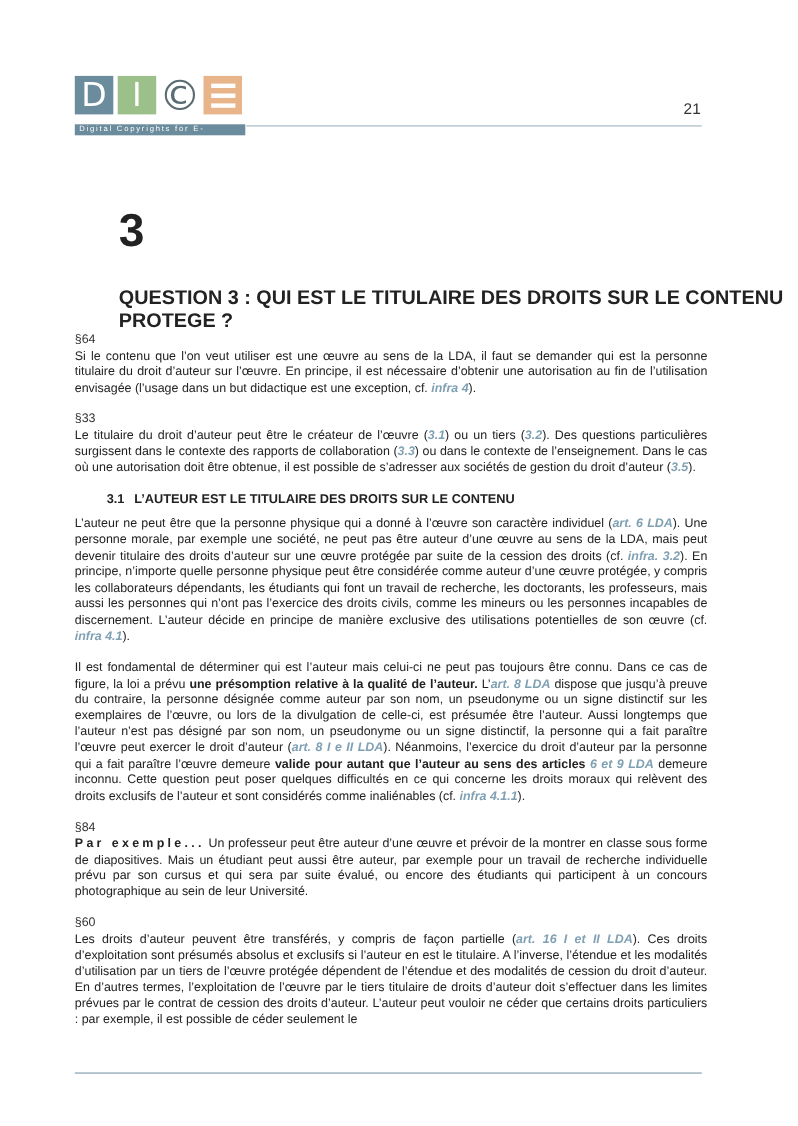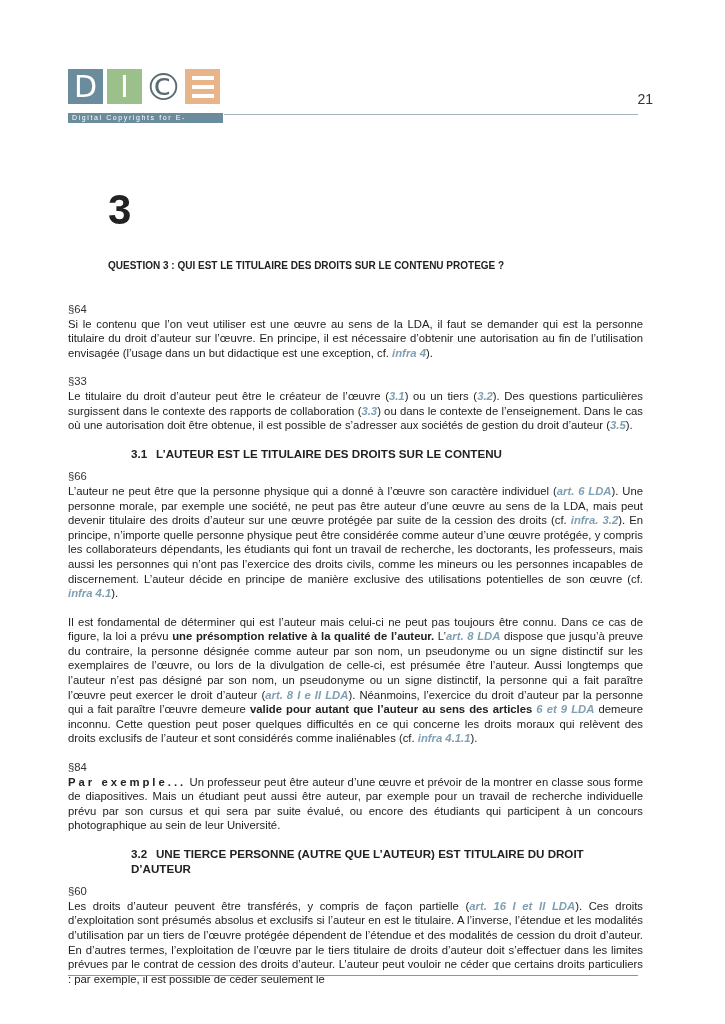--- a/index.html
+++ b/index.html
@@ -9,28 +9,28 @@
   .logo .box { width:35px; height:35px; display:flex; align-items:center; justify-content:center;
                color:#fff; font-size:30px; font-family:"DejaVu Sans", sans-serif; }
   .logo .d { background:#6b8c9c; }
   .logo .i { background:#9cc08a; }
   .logo .c { background:#fff; color:#5b6b73; font-size:38px; }
   .logo .e { background:#e8b48a; flex-direction:column; gap:5px; }
   .logo .e span { display:block; width:22px; height:4px; background:#fff; }
   .tagline { position:absolute; left:68px; top:113px; width:155px; height:10px; background:#6b8c9c;
              color:#fff; font-size:7px; letter-spacing:1.6px; line-height:10px; padding-left:4px; box-sizing:border-box; }
   .header-rule { position:absolute; left:224px; top:114px; width:414px; height:1px; background:#9fb4c0; }
-  .page-num { position:absolute; right:72px; top:91px; font-size:14px; color:#333; }
+  .page-num { position:absolute; right:88px; top:91px; font-size:14px; color:#333; }
   .chapter-num { position:absolute; left:108px; top:186px; font-size:42px; font-weight:bold; color:#222; }
-  .question { position:absolute; left:108px; top:260px; font-size:10px; font-weight:bold; color:#222;text-align:center; }
+  .question { position:absolute; left:108px; top:260px; font-size:18px; font-weight:bold; color:#222; }
   .content { position:absolute; left:68px; top:302px; width:575px; font-size:11.3px; line-height:14.6px; }
   .para { display:flex; margin-bottom:14px;flex-direction:column; }
   .para .num { width:41px; flex:none; color:#333; }
   .para .txt { flex:1; text-align:justify; }
-  .section { margin-left:41px; font-size:11.6px; font-weight:bold; margin:6px 0 8px 63px; }
+  .section { margin-left:41px; font-size:11.6px; font-weight:bold; margin:6px 0 8px 29px; }
   .section .sn { display:inline-block; width:25px; }
   .ref { color:#7fa0b3; font-style:italic;font-weight:bold; }
   .ex { font-weight:bold; letter-spacing:3px;margin-top:18px; }
   .footer-rule { position:absolute; left:68px; top:975px; width:570px; height:1px; background:#7d99aa; }
 </style>
 </head>
 <body>
 
 <div class="logo">
   <div class="box d">D</div>
@@ -56,34 +56,32 @@
   </div>
 
   <div class="para">
     <div class="num">§33</div>
     <div class="txt"><span>Le titulaire du droit d’auteur peut être le créateur de l’œuvre (</span><span class="ref">3.1</span><span>) ou un tiers (</span><span class="ref">3.2</span><span>). Des questions particulières surgissent dans le contexte des rapports de collaboration (</span><span class="ref">3.3</span><span>) ou dans le contexte de l’enseignement. Dans le cas où une autorisation doit être obtenue, il est possible de s’adresser aux sociétés de gestion du droit d’auteur (</span><span class="ref">3.5</span><span>).</span></div>
   </div>
 
   <div class="section"><span class="sn">3.1</span><span>L’AUTEUR EST LE TITULAIRE DES DROITS SUR LE CONTENU</span></div>
 
   <div class="para">
-    <div class="num">§66</div>
     <div class="txt"><span>L’auteur ne peut être que la personne physique qui a donné à l’œuvre son caractère individuel (</span><span class="ref">art. 6 LDA</span><span>). Une personne morale, par exemple une société, ne peut pas être auteur d’une œuvre au sens de la LDA, mais peut devenir titulaire des droits d’auteur sur une œuvre protégée par suite de la cession des droits (cf. </span><span class="ref">infra. 3.2</span><span>). En principe, n’importe quelle personne physique peut être considérée comme auteur d’une œuvre protégée, y compris les collaborateurs dépendants, les étudiants qui font un travail de recherche, les doctorants, les professeurs, mais aussi les personnes qui n’ont pas l’exercice des droits civils, comme les mineurs ou les personnes incapables de discernement. L’auteur décide en principe de manière exclusive des utilisations potentielles de son œuvre (cf. </span><span class="ref">infra 4.1</span><span>).</span></div>
   </div>
 
   <div class="para">
     <div class="txt"><span>Il est fondamental de déterminer qui est l’auteur mais celui-ci ne peut pas toujours être connu. Dans ce cas de figure, la loi a prévu </span><b>une présomption relative à la qualité de l’auteur.</b><span> L’</span><span class="ref">art. 8 LDA</span><span> dispose que jusqu’à preuve du contraire, la personne désignée comme auteur par son nom, un pseudonyme ou un signe distinctif sur les exemplaires de l’œuvre, ou lors de la divulgation de celle-ci, est présumée être l’auteur. Aussi longtemps que l’auteur n’est pas désigné par son nom, un pseudonyme ou un signe distinctif, la personne qui a fait paraître l’œuvre peut exercer le droit d’auteur (</span><span class="ref">art. 8 I e II LDA</span><span>). Néanmoins, l’exercice du droit d’auteur par la personne qui a fait paraître l’œuvre demeure </span><b>valide pour autant que l’auteur au sens des articles</b><span> </span><span class="ref">6 et 9 LDA</span><span> demeure inconnu. Cette question peut poser quelques difficultés en ce qui concerne les droits moraux qui relèvent des droits exclusifs de l’auteur et sont considérés comme inaliénables (cf. </span><span class="ref">infra 4.1.1</span><span>).</span></div>
   </div>
 
   <div class="para">
     <div class="num">§84</div>
     <div class="txt"><span class="ex">Par exemple...</span><span> Un professeur peut être auteur d’une œuvre et prévoir de la montrer en classe sous forme de diapositives. Mais un étudiant peut aussi être auteur, par exemple pour un travail de recherche individuelle prévu par son cursus et qui sera par suite évalué, ou encore des étudiants qui participent à un concours photographique au sein de leur Université.</span></div>
   </div>
 
-  <div class="section" style="margin-top:12px"><span class="sn">3.2</span><span>UNE TIERCE PERSONNE (AUTRE QUE L’AUTEUR) EST TITULAIRE DU DROIT D’AUTEUR</span></div>
 
   <div class="para">
     <div class="num">§60</div>
     <div class="txt"><span>Les droits d’auteur peuvent être transférés, y compris de façon partielle (</span><span class="ref">art. 16 I et II LDA</span><span>).  Ces droits d’exploitation sont présumés absolus et exclusifs si l’auteur en est le titulaire. A l’inverse, l’étendue et les modalités d’utilisation par un tiers de l’œuvre protégée dépendent de l’étendue et des modalités de cession du droit d’auteur. En d’autres termes, l’exploitation de l’œuvre par le tiers titulaire de droits d’auteur doit s’effectuer dans les limites prévues par le contrat de cession des droits d’auteur. L’auteur peut vouloir ne céder que certains droits particuliers : par exemple, il est possible de céder seulement le</span></div>
   </div>
 </div>
 
 <div class="footer-rule"></div>
 
 </body></html>

